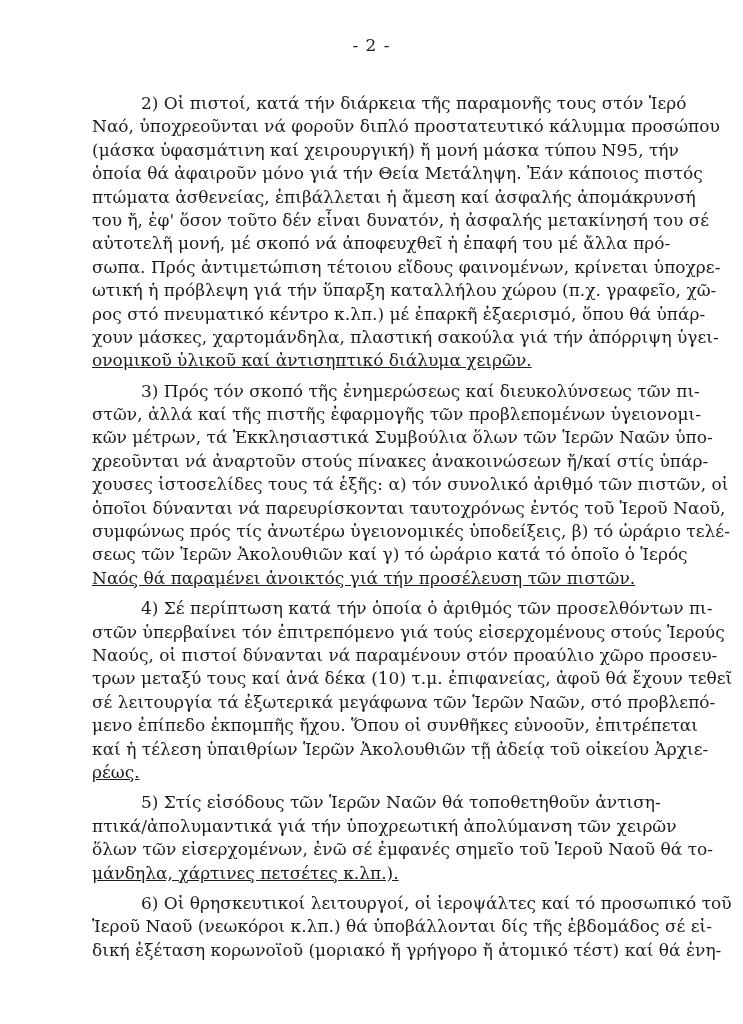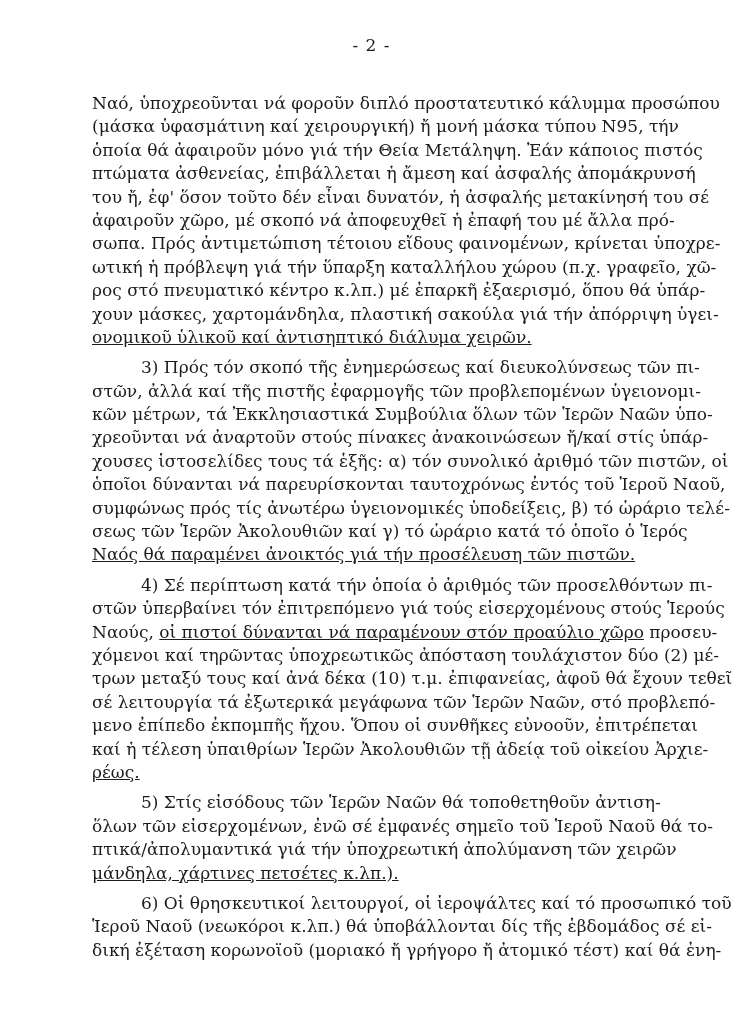--- a/index.html
+++ b/index.html
@@ -18,37 +18,38 @@
     position: absolute; left: 92px; top: 92px; width: 553px;
   }
   .para { margin: 0 0 7px 0; }
   .line {
     display: block; height: 23.4px; line-height: 23.4px;
     font-size: 17px; white-space: nowrap;
     text-align: justify; text-align-last: justify;
   }
   .line.last { text-align-last: left; text-decoration: underline; }
   .line.indent { padding-left: 49px; }
-  .ul { text-decoration: underline; }
+  .ul { }
 </style>
 </head>
 <body>
 
 <div class="page">
   <div class="page-number">- 2 -</div>
 
   <div class="body-text">
 
     <div class="para">
+      <span class="line indent">2) Οἱ πιστοί, κατά τήν διάρκεια τῆς παραμονῆς τους στόν Ἱερό</span>
       <span class="line">Ναό, ὑποχρεοῦνται νά φοροῦν διπλό προστατευτικό κάλυμμα προσώπου</span>
       <span class="line">(μάσκα ὑφασμάτινη καί χειρουργική) ἤ μονή μάσκα τύπου Ν95, τήν</span>
       <span class="line">ὁποία θά ἀφαιροῦν μόνο γιά τήν Θεία Μετάληψη. Ἐάν κάποιος πιστός</span>
       <span class="line">πτώματα ἀσθενείας, ἐπιβάλλεται ἡ ἄμεση καί ἀσφαλής ἀπομάκρυνσή</span>
       <span class="line">του ἤ, ἐφ' ὅσον τοῦτο δέν εἶναι δυνατόν, ἡ ἀσφαλής μετακίνησή του σέ</span>
-      <span class="line">ἀφαιροῦν χῶρο, μέ σκοπό νά ἀποφευχθεῖ ἡ ἐπαφή του μέ ἄλλα πρό-</span>
+      <span class="line">αὐτοτελῆ μονή, μέ σκοπό νά ἀποφευχθεῖ ἡ ἐπαφή του μέ ἄλλα πρό-</span>
       <span class="line">σωπα. Πρός ἀντιμετώπιση τέτοιου εἴδους φαινομένων, κρίνεται ὑποχρε-</span>
       <span class="line">ωτική ἡ πρόβλεψη γιά τήν ὕπαρξη καταλλήλου χώρου (π.χ. γραφεῖο, χῶ-</span>
       <span class="line">ρος στό πνευματικό κέντρο κ.λπ.) μέ ἐπαρκῆ ἐξαερισμό, ὅπου θά ὑπάρ-</span>
       <span class="line">χουν μάσκες, χαρτομάνδηλα, πλαστική σακούλα γιά τήν ἀπόρριψη ὑγει-</span>
       <span class="line last">ονομικοῦ ὑλικοῦ καί ἀντισηπτικό διάλυμα χειρῶν.</span>
     </div>
 
     <div class="para">
       <span class="line indent">3) Πρός τόν σκοπό τῆς ἐνημερώσεως καί διευκολύνσεως τῶν πι-</span>
       <span class="line">στῶν, ἀλλά καί τῆς πιστῆς ἐφαρμογῆς τῶν προβλεπομένων ὑγειονομι-</span>
@@ -58,32 +59,31 @@
       <span class="line">ὁποῖοι δύνανται νά παρευρίσκονται ταυτοχρόνως ἐντός τοῦ Ἱεροῦ Ναοῦ,</span>
       <span class="line">συμφώνως πρός τίς ἀνωτέρω ὑγειονομικές ὑποδείξεις, β) τό ὡράριο τελέ-</span>
       <span class="line">σεως τῶν Ἱερῶν Ἀκολουθιῶν καί γ) τό ὡράριο κατά τό ὁποῖο ὁ Ἱερός</span>
       <span class="line last">Ναός θά παραμένει ἀνοικτός γιά τήν προσέλευση τῶν πιστῶν.</span>
     </div>
 
     <div class="para">
       <span class="line indent">4) Σέ περίπτωση κατά τήν ὁποία ὁ ἀριθμός τῶν προσελθόντων πι-</span>
       <span class="line">στῶν ὑπερβαίνει τόν ἐπιτρεπόμενο γιά τούς εἰσερχομένους στούς Ἱερούς</span>
       <span class="line"><span>Ναούς,</span> <span class="ul">οἱ πιστοί δύνανται νά παραμένουν στόν προαύλιο χῶρο</span> <span>προσευ-</span></span>
-      <span class="line">χόμενοι καί τηρῶντας ὑποχρεωτικῶς ἀπόσταση τουλάχιστον δύο (2) μέ-</span>
       <span class="line">τρων μεταξύ τους καί ἀνά δέκα (10) τ.μ. ἐπιφανείας, ἀφοῦ θά ἔχουν τεθεῖ</span>
       <span class="line">σέ λειτουργία τά ἐξωτερικά μεγάφωνα τῶν Ἱερῶν Ναῶν, στό προβλεπό-</span>
       <span class="line">μενο ἐπίπεδο ἐκπομπῆς ἤχου. Ὅπου οἱ συνθῆκες εὐνοοῦν, ἐπιτρέπεται</span>
       <span class="line">καί ἡ τέλεση ὑπαιθρίων Ἱερῶν Ἀκολουθιῶν τῇ ἀδείᾳ τοῦ οἰκείου Ἀρχιε-</span>
       <span class="line last">ρέως.</span>
     </div>
 
     <div class="para">
       <span class="line indent">5) Στίς εἰσόδους τῶν Ἱερῶν Ναῶν θά τοποθετηθοῦν ἀντιση-</span>
+      <span class="line">πτικά/ἀπολυμαντικά γιά τήν ὑποχρεωτική ἀπολύμανση τῶν χειρῶν</span>
       <span class="line">ὅλων τῶν εἰσερχομένων, ἐνῶ σέ ἐμφανές σημεῖο τοῦ Ἱεροῦ Ναοῦ θά το-</span>
-      <span class="line">πτικά/ἀπολυμαντικά γιά τήν ὑποχρεωτική ἀπολύμανση τῶν χειρῶν</span>
       <span class="line last">μάνδηλα, χάρτινες πετσέτες κ.λπ.).</span>
     </div>
 
     <div class="para">
       <span class="line indent">6) Οἱ θρησκευτικοί λειτουργοί, οἱ ἱεροψάλτες καί τό προσωπικό τοῦ</span>
       <span class="line">Ἱεροῦ Ναοῦ (νεωκόροι κ.λπ.) θά ὑποβάλλονται δίς τῆς ἑβδομάδος σέ εἰ-</span>
       <span class="line">δική ἐξέταση κορωνοϊοῦ (μοριακό ἤ γρήγορο ἤ ἀτομικό τέστ) καί θά ἐνη-</span>
     </div>
 
   </div>

